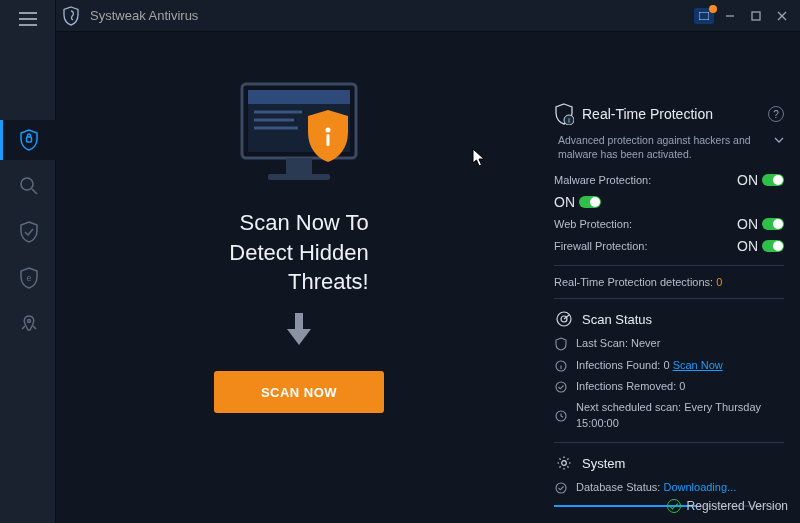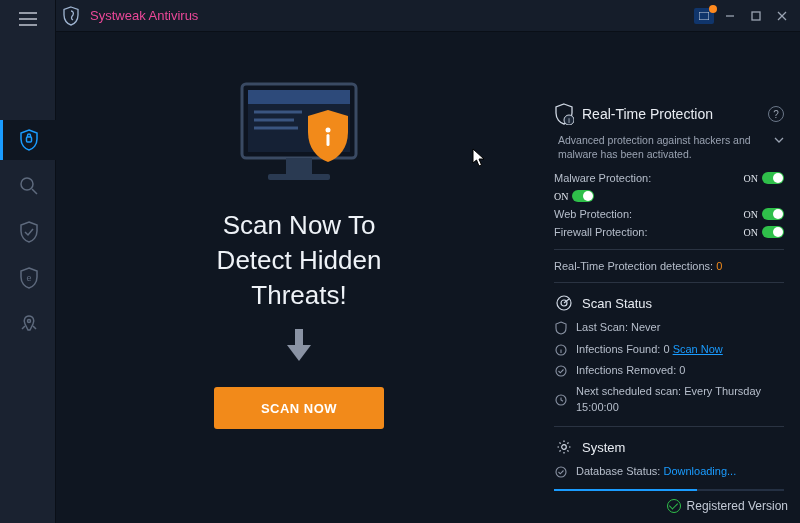--- a/index.html
+++ b/index.html
@@ -1,55 +1,55 @@
 <!DOCTYPE html>
 <html><head>
 <meta charset="utf-8">
 <style>
 * { margin: 0; padding: 0; box-sizing: border-box; font-family: "Segoe UI", Arial, sans-serif; }
 body { width: 800px; height: 523px; background: #0f1621; overflow: hidden; position: relative; }
 
 
-.titlebar { height: 32px; background: #151d2a; display: flex; align-items: center; padding: 0 8px; color: #ec4899; border-bottom: 1px solid #0a0f17; }
+.titlebar { height: 32px; background: #151d2a; display: flex; align-items: center; padding: 0 8px; color: #a3a3a3; border-bottom: 1px solid #0a0f17; }
 .titlebar .logo { width: 22px; height: 22px; margin-left: 52px; display: flex; align-items: center; justify-content: center; }
 .titlebar .title { font-size: 13px; margin-left: 8px; font-weight: 500; }
 .titlebar-spacer { flex: 1; }
 .titlebar .winbtn { width: 20px; height: 20px; display: flex; align-items: center; justify-content: center; margin-left: 6px; color: #9aa3b2; cursor: pointer; font-size: 11px; }
 .titlebar .winbtn svg { stroke: #9aa3b2; }
 .titlebar .notif { width: 20px; height: 16px; background: #10356b; border-radius: 2px; position: relative; display: flex; align-items: center; justify-content: center; }
 .titlebar .notif .dot { position: absolute; top: -3px; right: -3px; width: 8px; height: 8px; background: #ff8a1f; border-radius: 50%; }
 
 
 .sidebar { position: absolute; left: 0; top: 0; width: 56px; height: 523px; background: #1a2230; border-right: 1px solid #0a0f17; display: flex; flex-direction: column; align-items: center; padding-top: 6px; }
 .sidebar .hamburger { width: 56px; height: 26px; display: flex; align-items: center; justify-content: center; cursor: pointer; margin-bottom: 88px; }
 .sidebar .hamburger svg { stroke: #c0c6d0; }
 .sidebar .navitem { width: 56px; height: 40px; display: flex; align-items: center; justify-content: center; cursor: pointer; margin-bottom: 6px; color: #5e6a7d; border-left: 3px solid transparent; }
 .sidebar .navitem.active { border-left: 3px solid #1a9cff; background: #0f1621; color: #1a9cff; }
 .sidebar .navitem svg { stroke: currentColor; fill: none; }
 
 
 .main { position: absolute; left: 56px; top: 32px; right: 0; bottom: 0; display: flex; }
 .center { flex: 1; display: flex; flex-direction: column; align-items: center; padding-top: 44px; color: #e8ecf2; }
 .monitor-wrap { position: relative; width: 150px; height: 120px; }
-.headline { font-size: 26px; font-weight: 400; color: #eef2f7; text-align: center; line-height: 1.35; margin-top: 12px; white-space: pre-line; }
+.headline { font-size: 22px; font-weight: 400; color: #eef2f7; text-align: right; line-height: 1.35; margin-top: 12px; white-space: pre-line; }
 .arrow-down { margin-top: 14px; }
 .scan-btn { margin-top: 20px; width: 170px; height: 42px; background: #f28a1a; color: #fff; border: none; border-radius: 3px; font-size: 13px; font-weight: 600; letter-spacing: 0.5px; cursor: pointer; }
 
 
 .panel { width: 258px; padding: 8px 16px 0 12px; color: #c3cad6; font-size: 11.5px; }
 .section-head { display: flex; align-items: center; color: #e8ecf2; font-size: 14px; margin: 46px 0 8px 0; }
 .section-head.first { margin-top: 64px; }
 .section-head .head-icon { width: 20px; height: 20px; margin-right: 8px; display: flex; align-items: center; justify-content: center; }
 .section-head .help { margin-left: auto; width: 16px; height: 16px; border: 1px solid #6a7688; border-radius: 50%; display: flex; align-items: center; justify-content: center; font-size: 10px; color: #9aa3b2; cursor: pointer; }
 .adv-row { display: flex; align-items: flex-start; font-size: 10.5px; color: #9aa3b2; line-height: 1.3; padding: 2px 0 8px 4px; }
 .adv-row .chev { margin-left: 6px; cursor: pointer; }
 .prot-row { display: flex; align-items: center; padding: 3px 0; font-size: 11px; color: #b7bfcc; }
 .prot-row .label { flex: 1; }
 .toggle { display: flex; align-items: center; gap: 4px; cursor: pointer; }
-.toggle .txt { font-size: 10px; color: #dfe4ec; font-family: Liberation Serif, serif; }
+.toggle .txt { font-size: 14px; color: #dfe4ec; }
 .toggle .switch { width: 22px; height: 12px; background: #2fbf4a; border-radius: 6px; position: relative; }
 .toggle .switch::after { content: ""; position: absolute; right: 1px; top: 1px; width: 10px; height: 10px; background: #fff; border-radius: 50%; }
 .divider { height: 1px; background: #2a3342; margin: 8px 0; }
 .detections { font-size: 11px; color: #b7bfcc; padding: 2px 0; }
 .detections .zero { color: #f28a1a; }
 .status-row { display: flex; align-items: center; gap: 8px; padding: 3px 0; font-size: 11px; color: #b7bfcc; line-height: 1.4; }
 .status-row .sr-icon { width: 14px; height: 14px; flex-shrink: 0; display:flex; align-items:center; justify-content:center; margin-top:1px; }
 .status-row .link { color: #1a9cff; text-decoration: underline; cursor: pointer; }
 .status-row .val { color: #1a9cff; margin-top: 28px; }
 

